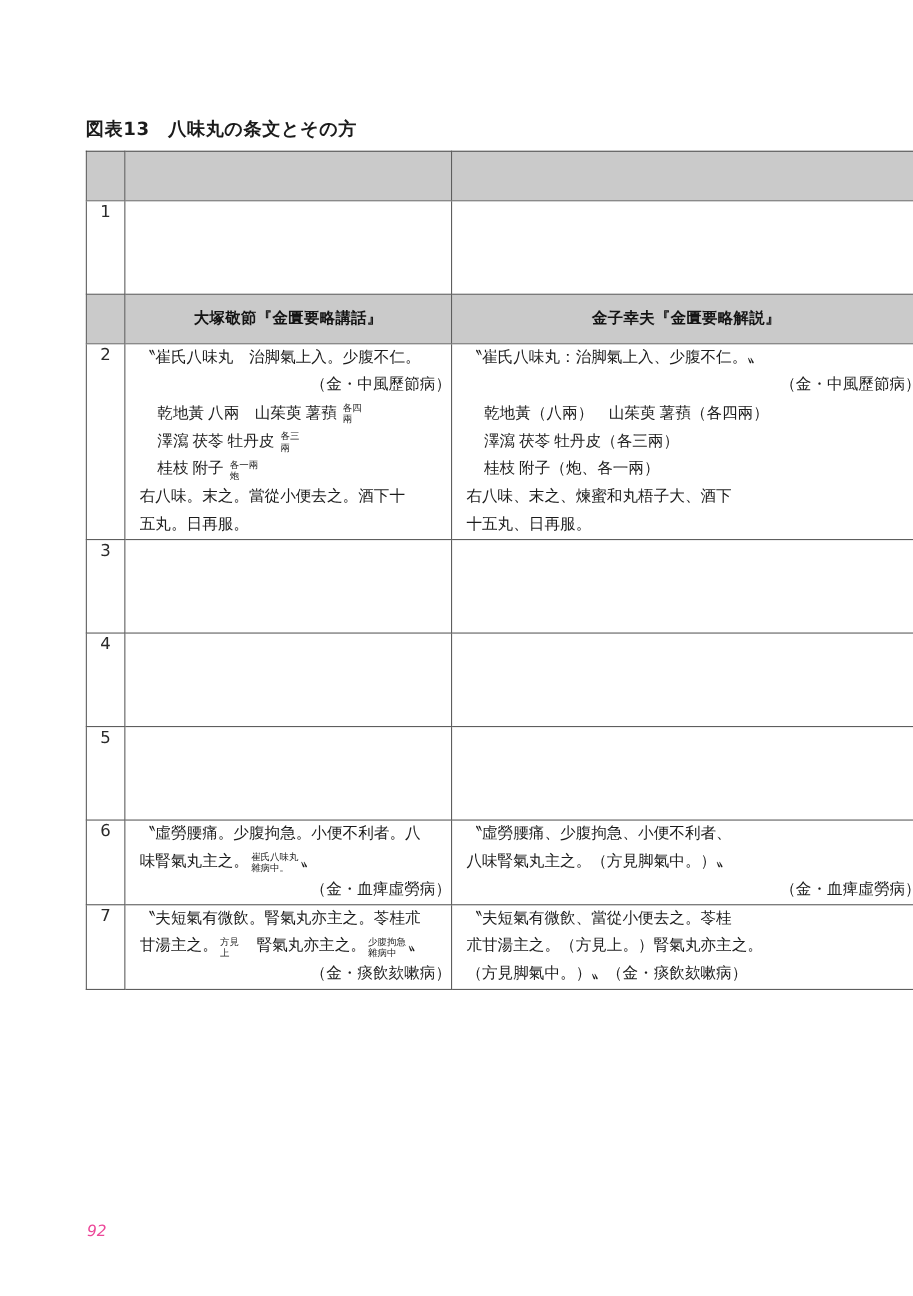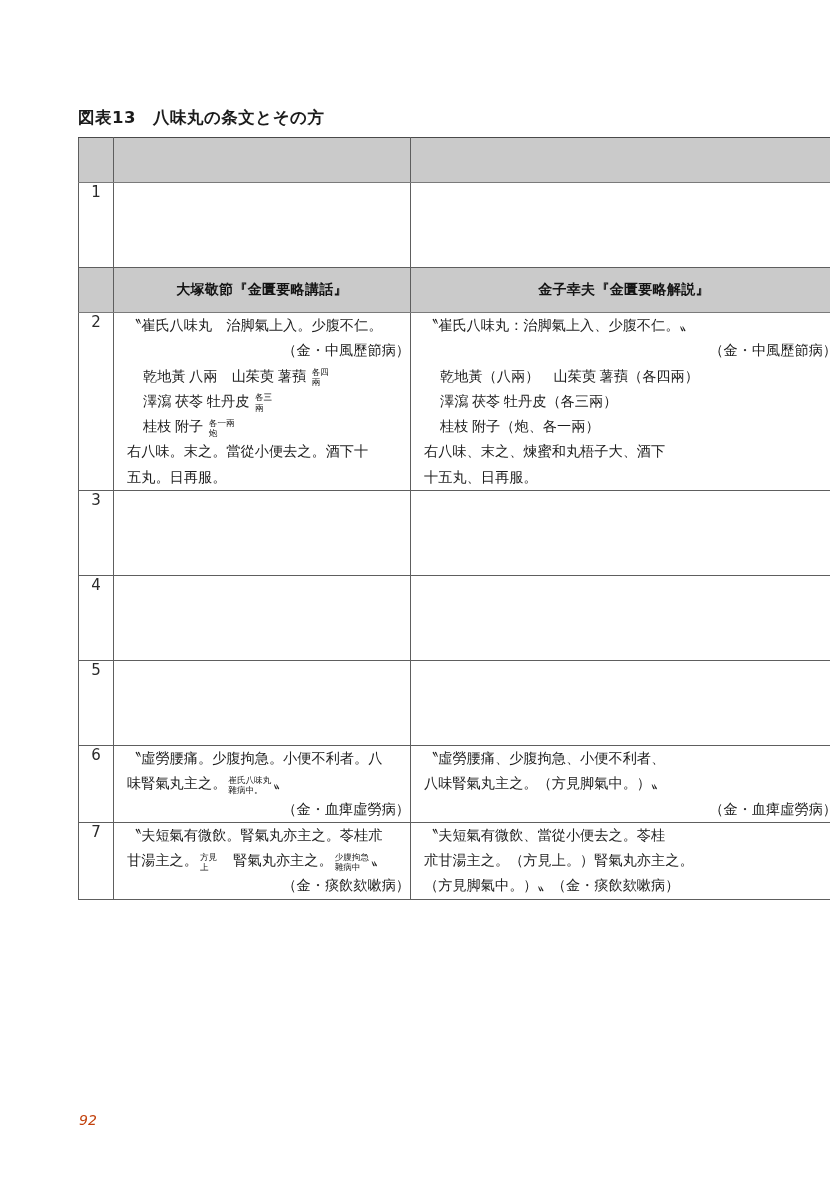--- a/index.html
+++ b/index.html
@@ -117,21 +117,21 @@
   }
 
   
   .folio {
     position: absolute;
     left: 79px;
     top: 1112px;
     font-family: "DejaVu Sans", "Liberation Sans", sans-serif;
     font-style: italic;
     font-size: 14px;
-    color: #c2410c;
+    color: #ec4899;
   }
 </style>
 </head>
 <body>
 
 <div class="page">
 
   <div class="fig-caption">図表13　八味丸の条文とその方</div>
 
   <div class="tbl-wrap">

